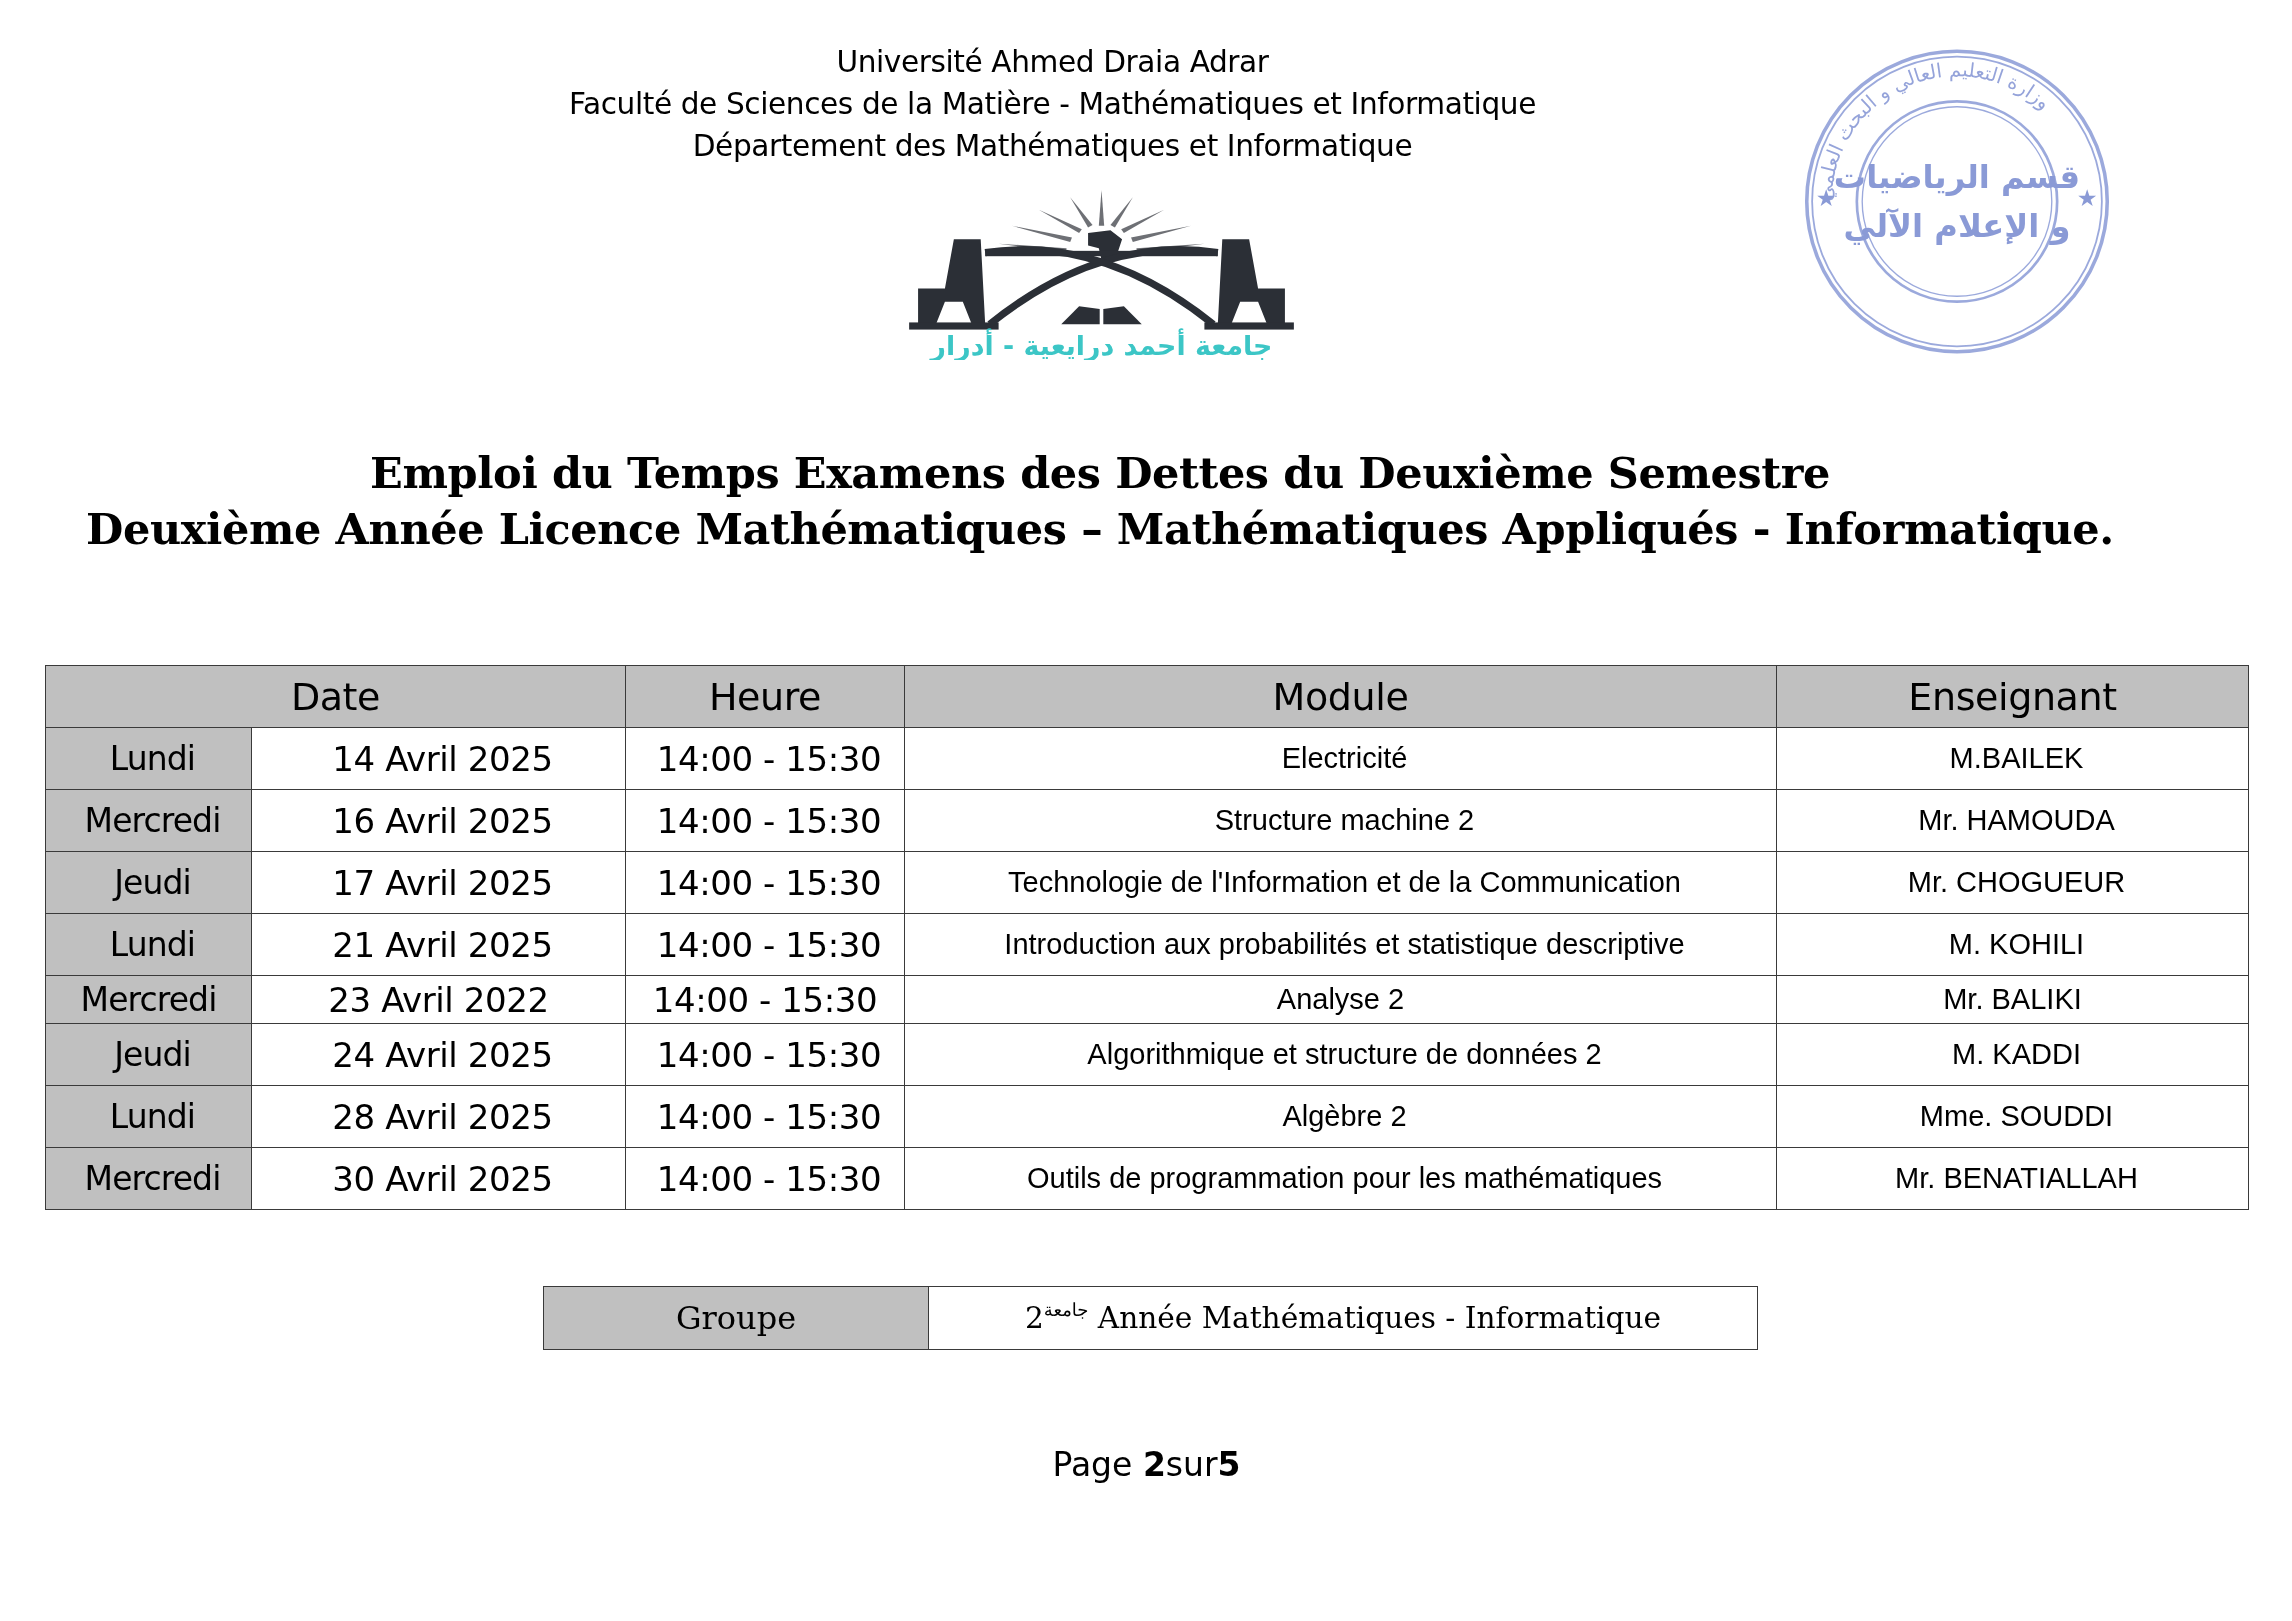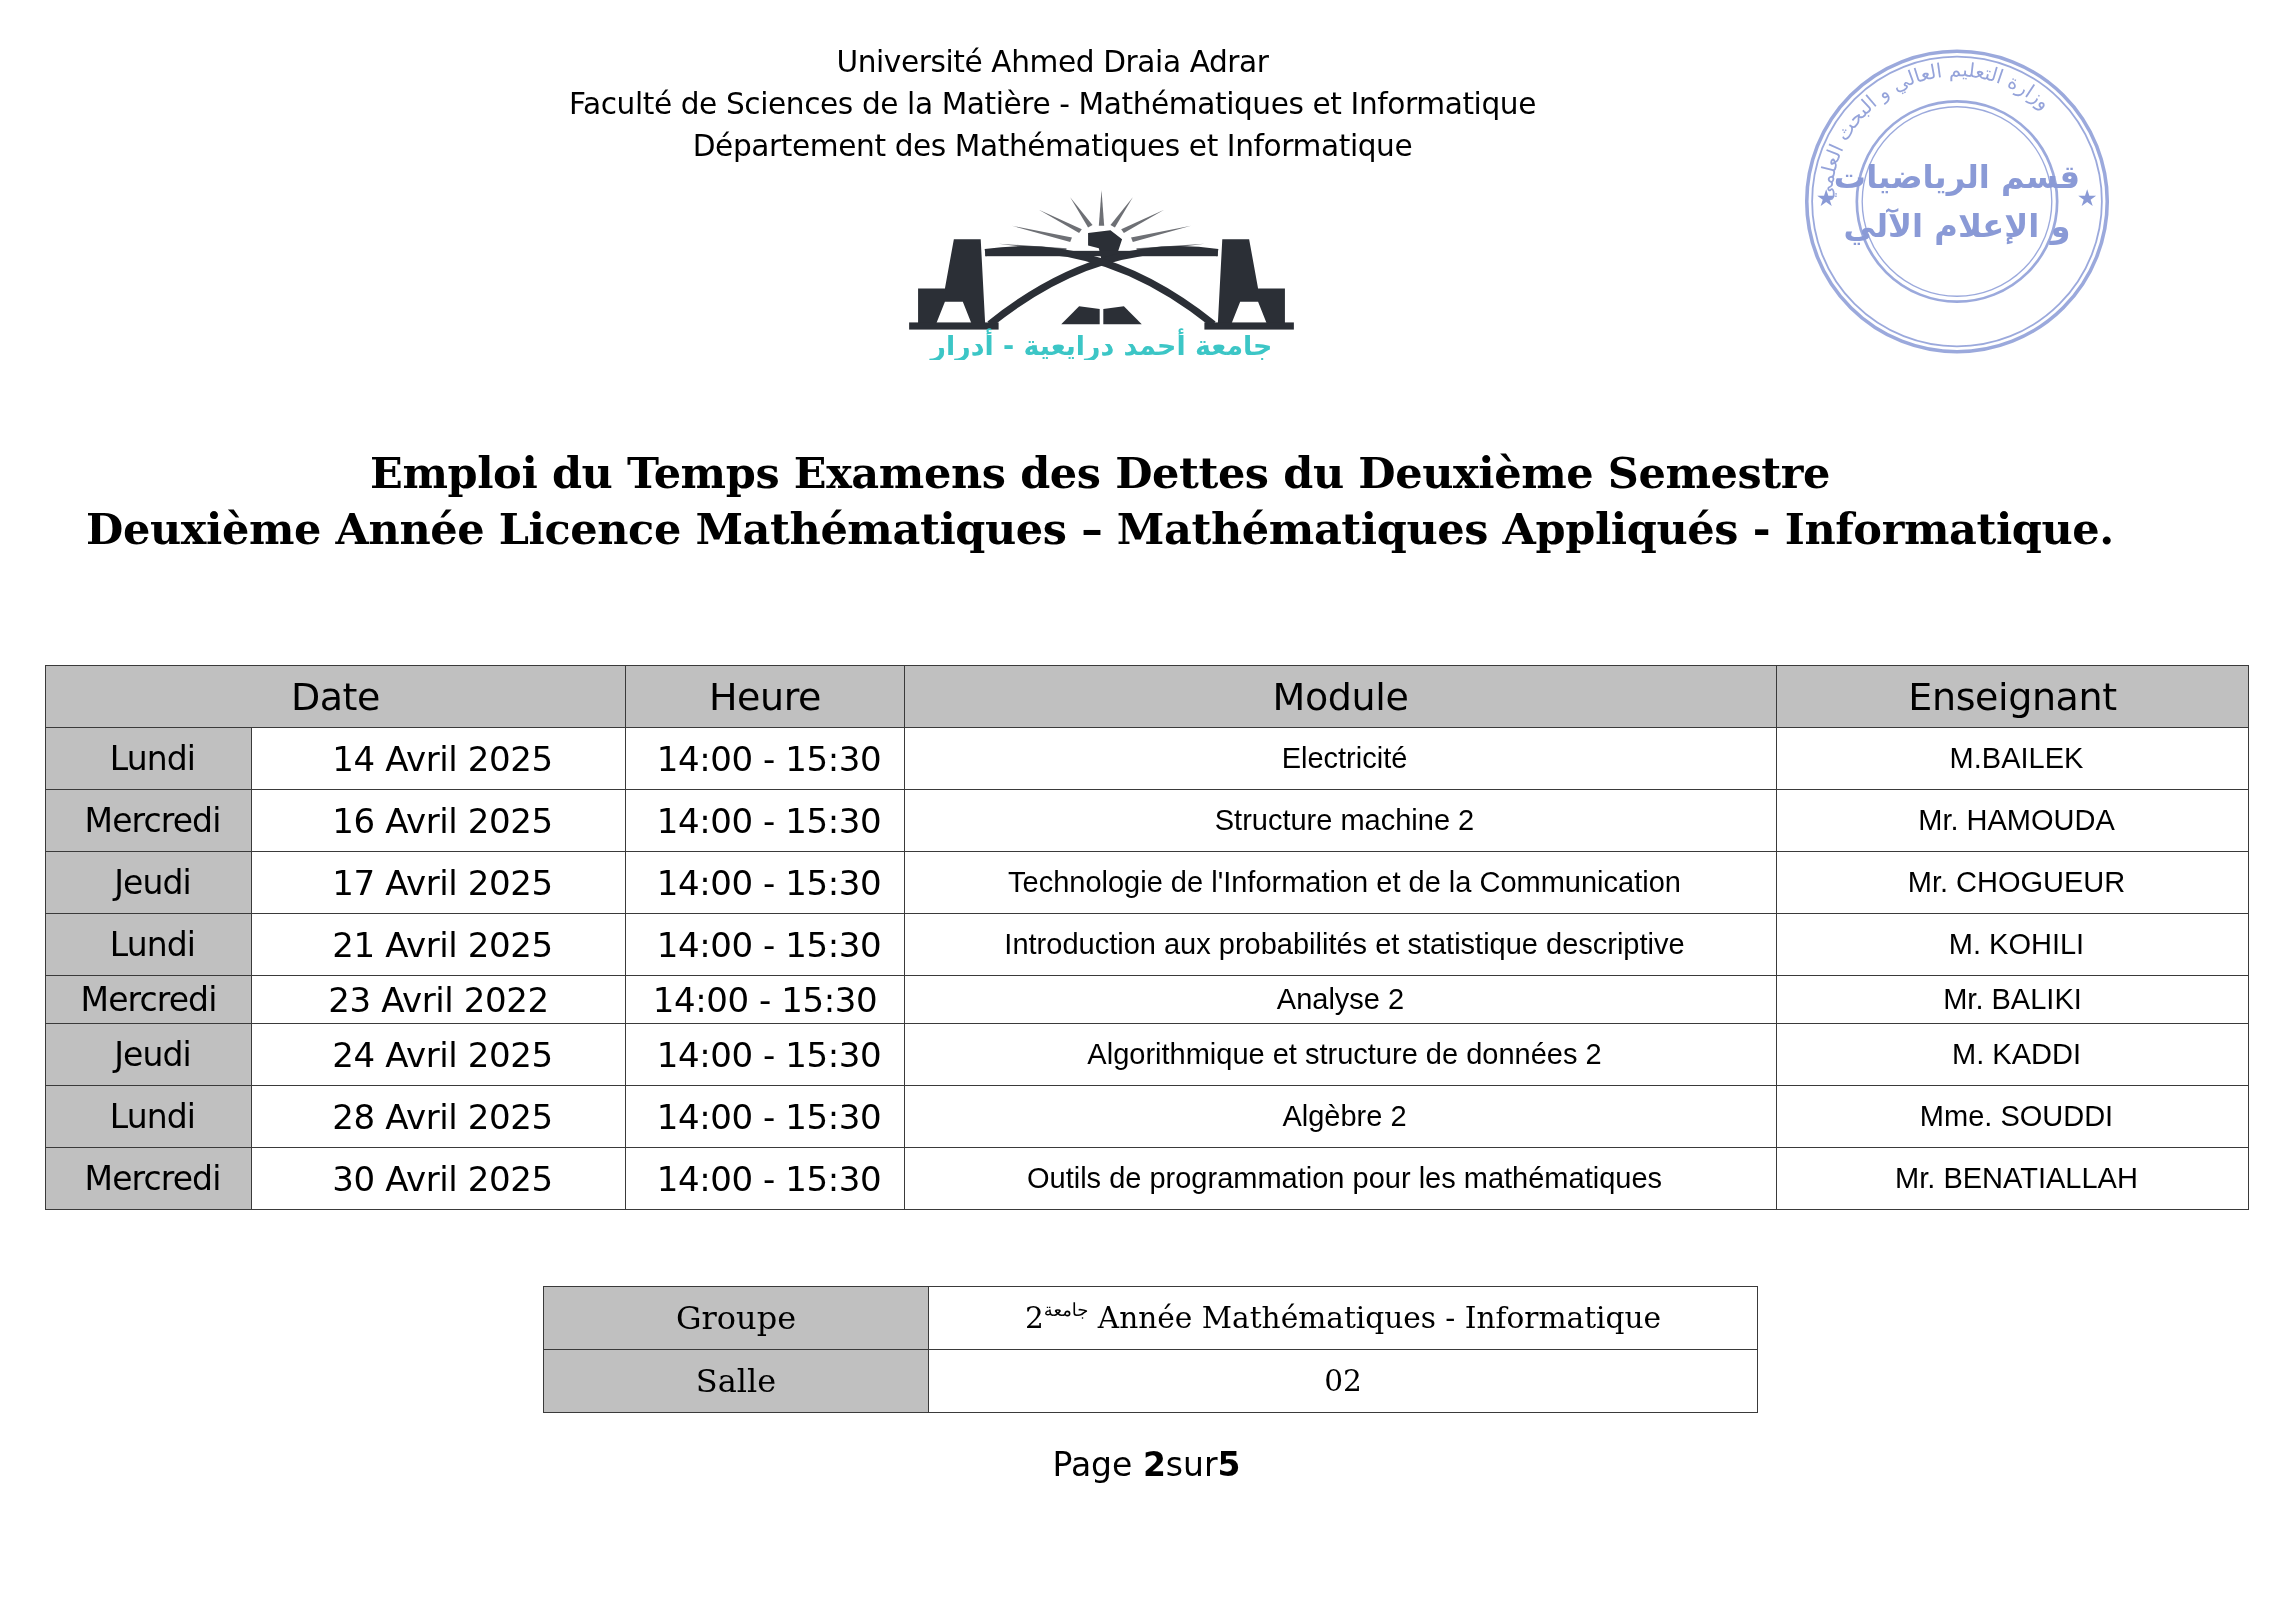--- a/index.html
+++ b/index.html
@@ -187,24 +187,20 @@
 <table class="abs" id="info-table">
   <colgroup>
       <col style="width:385px">
       <col style="width:829px">
     </colgroup>
   <tbody>
       <tr>
     <td class="lbl">Groupe</td>
     <td class="val"><span>2</span><sup>جامعة</sup> <span>Année Mathématiques - Informatique</span></td>
   </tr>
-  <tr>
-    <td class="lbl">Salle</td>
-    <td class="val">02</td>
-  </tr>
 </tbody>
   </table>
 
 <div class="abs" id="footer">
   <span>Page</span>
   <b>2</b><span>sur</span><b>5</b>
 </div>
 
 
 </body></html>

